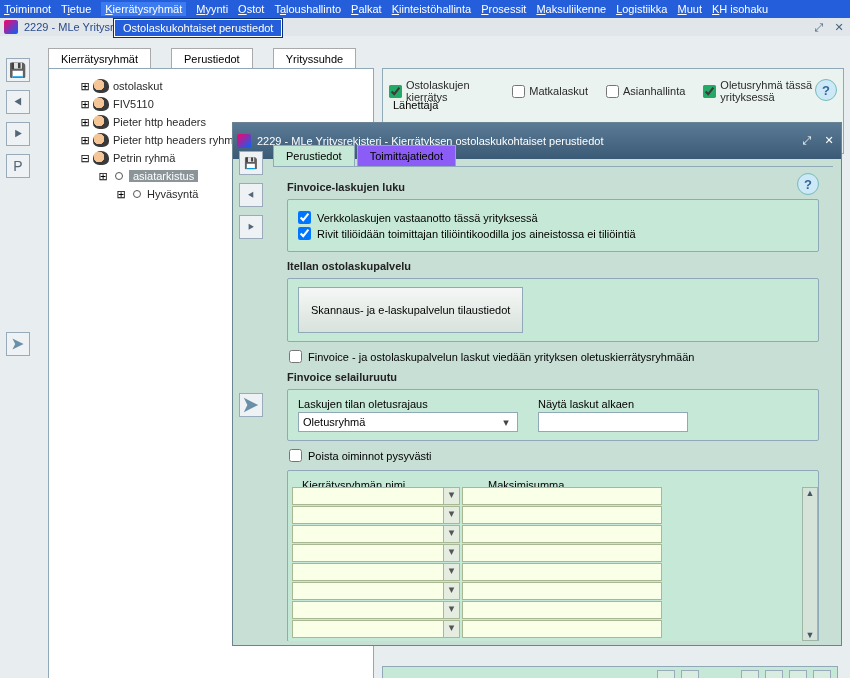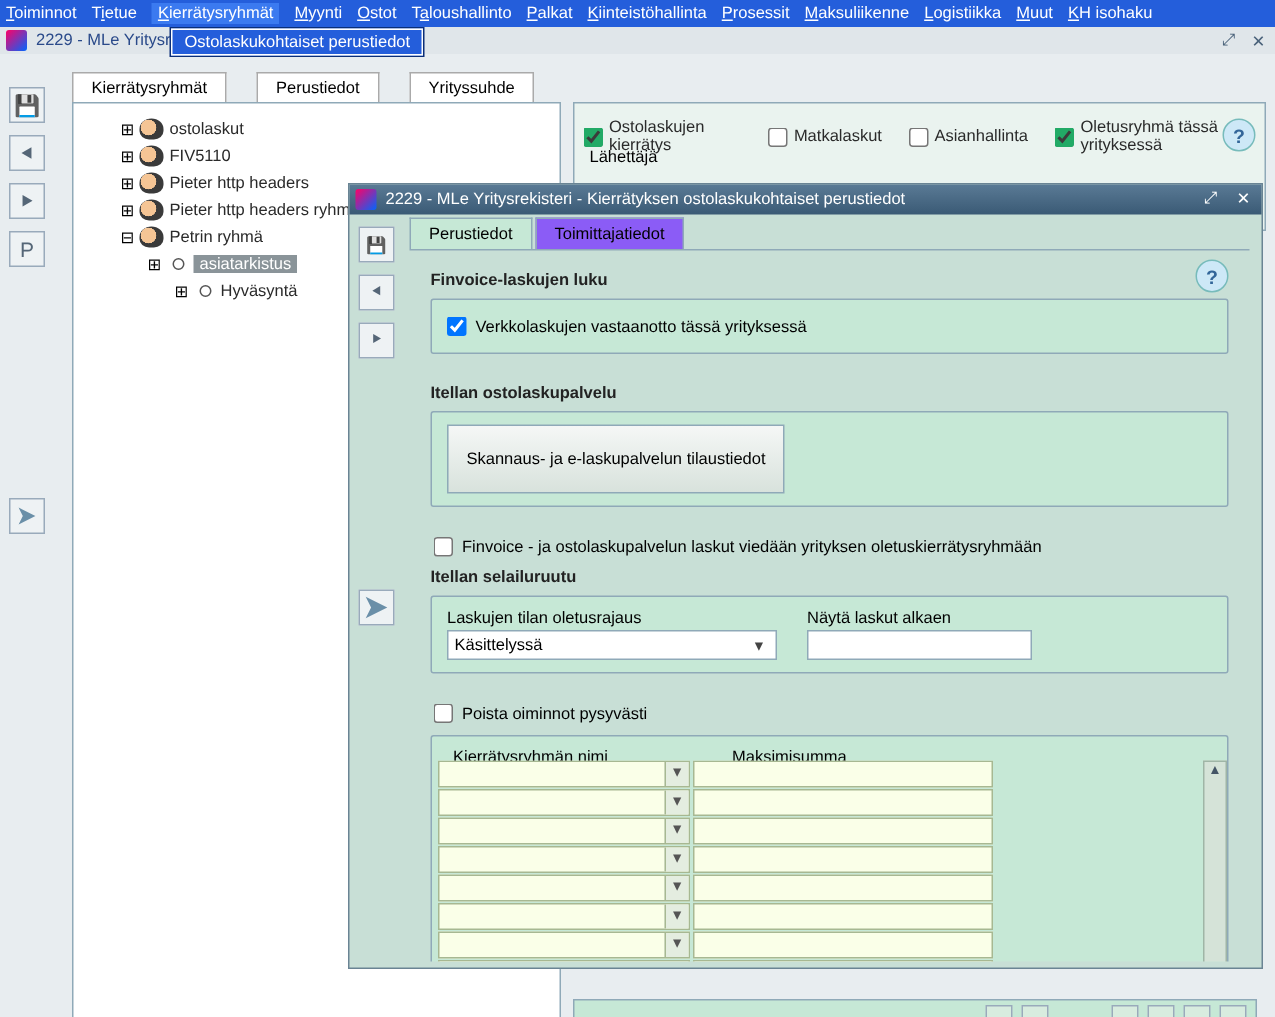--- a/index.html
+++ b/index.html
@@ -44,35 +44,35 @@
 .check-row label, .chk-label { display: flex; align-items: center; gap: 4px; color: #2a2a2a; }
 .check-row input, .chk-label input { accent-color: #2a6; }
 .send-lbl { position: absolute; top: 30px; left: 10px; }
 .help-ico { width: 22px; height: 22px; border-radius: 50%; background: #cde8f7; border: 1px solid #7bb; color: #369; display: flex; align-items: center; justify-content: center; font-weight: bold; font-size: 13px; }
 .help-top { position: absolute; top: 10px; right: 6px; }
 
 .bottom-tool { position: absolute; left: 6px; top: 296px; width: 24px; height: 24px; background: #eef2f4; border: 1px solid #9ab; display: flex; align-items: center; justify-content: center; }
 .bottom-tool svg { width: 14px; height: 14px; }
 
 .dlg { position: absolute; left: 232px; top: 86px; width: 610px; height: 524px; border: 1px solid #6a8494; background: #c8dfd6; }
-.dlg-title { height: 20px; background: linear-gradient(#5a7a95,#3a5a75); color: #fff; display: flex; align-items: center; padding: 0 4px; gap: 6px; }
+.dlg-title { height: 36px; background: linear-gradient(#5a7a95,#3a5a75); color: #fff; display: flex; align-items: center; padding: 0 4px; gap: 6px; }
 .dlg-title .app-icon { width: 14px; height: 14px; background: linear-gradient(135deg,#f06,#06f); border-radius: 2px; }
 .dlg-title .spacer { flex: 1; }
 .dlg-title .wbtn { width: 16px; height: 14px; color: #fff; cursor: pointer; text-align: center; }
 
 .dlg-toolbar { position: absolute; left: 6px; top: 28px; display: flex; flex-direction: column; gap: 8px; }
 .dlg-toolbar .tool { width: 24px; height: 24px; background: #eef2f4; border: 1px solid #9ab; display: flex; align-items: center; justify-content: center; color: #567; }
 
 .dlg-tabs { position: absolute; left: 40px; top: 22px; display: flex; border-bottom: 1px solid #8fa9b8; width: 560px; }
 .dlg-tabs div { padding: 4px 12px; background: #8b5cf6; border: 1px solid #8fa9b8; border-bottom: none; margin-right: 2px; cursor: pointer; }
 .dlg-tabs .on { background: #c6e8d6; }
 
 .dlg-body { position: absolute; left: 40px; top: 42px; width: 560px; height: 476px; padding: 10px 14px; overflow: hidden; }
 .section-title { font-weight: bold; color: #222; margin: 6px 0; }
-.fieldset { border: 1px solid #8fa9b8; background: #c6e8d6; border-radius: 2px; padding: 8px 10px; margin-bottom: 20px; }
+.fieldset { border: 1px solid #8fa9b8; background: #c6e8d6; border-radius: 2px; padding: 8px 10px; margin-bottom: 8px; }
 .chk { display: flex; align-items: center; gap: 6px; margin: 3px 0; }
 .chk input { width: 13px; height: 13px; }
 .btn-std { background: linear-gradient(#f5f7f6,#d8e2dc); border: 1px solid #8fa9b8; padding: 16px 12px; cursor: pointer; display: inline-block; }
 
 .row-flex { display: flex; gap: 20px; align-items: center; }
 .col { display: flex; flex-direction: column; gap: 2px; }
 .select { width: 220px; height: 20px; border: 1px solid #8fa9b8; background: #fff; display: flex; align-items: center; justify-content: space-between; padding: 0 4px; cursor: pointer; }
 .select .arrow { width: 14px; text-align: center; color: #444; }
 .input { width: 150px; height: 20px; border: 1px solid #8fa9b8; background: #fff; padding: 0 4px; }
 
@@ -248,39 +248,43 @@
 
     <div class="dlg-body">
       <div class="help-ico help-right">?</div>
 
       <div class="section-title">Finvoice-laskujen luku</div>
       <div class="fieldset">
         <label class="chk">
             <input type="checkbox" checked="" style="">
             <span>Verkkolaskujen vastaanotto tässä yrityksessä</span>
           </label>
+        <label class="chk">
+            <input type="checkbox" checked="" style="">
+            <span>Rivit tiliöidään toimittajan tiliöintikoodilla jos aineistossa ei tiliöintiä</span>
+          </label>
       </div>
 
       <div class="section-title">Itellan ostolaskupalvelu</div>
       <div class="fieldset">
         <span class="btn-std">Skannaus- ja e-laskupalvelun tilaustiedot</span>
       </div>
 
       <label class="chk" style="margin:4px 0 8px 2px;">
           <input type="checkbox" style="">
           <span>Finvoice - ja ostolaskupalvelun laskut viedään yrityksen oletuskierrätysryhmään</span>
         </label>
 
-      <div class="section-title">Itellan selailuruutu</div>
+      <div class="section-title">Finvoice selailuruutu</div>
       <div class="fieldset">
         <div class="row-flex">
           <div class="col">
             <span>Laskujen tilan oletusrajaus</span>
             <div class="select">
-              <span>Käsittelyssä</span>
+              <span>Oletusryhmä</span>
                 <span class="arrow">▾</span>
             </div>
           </div>
           <div class="col">
             <span>Näytä laskut alkaen</span>
             <input class="input" value="" style="">
           </div>
         </div>
       </div>
 

